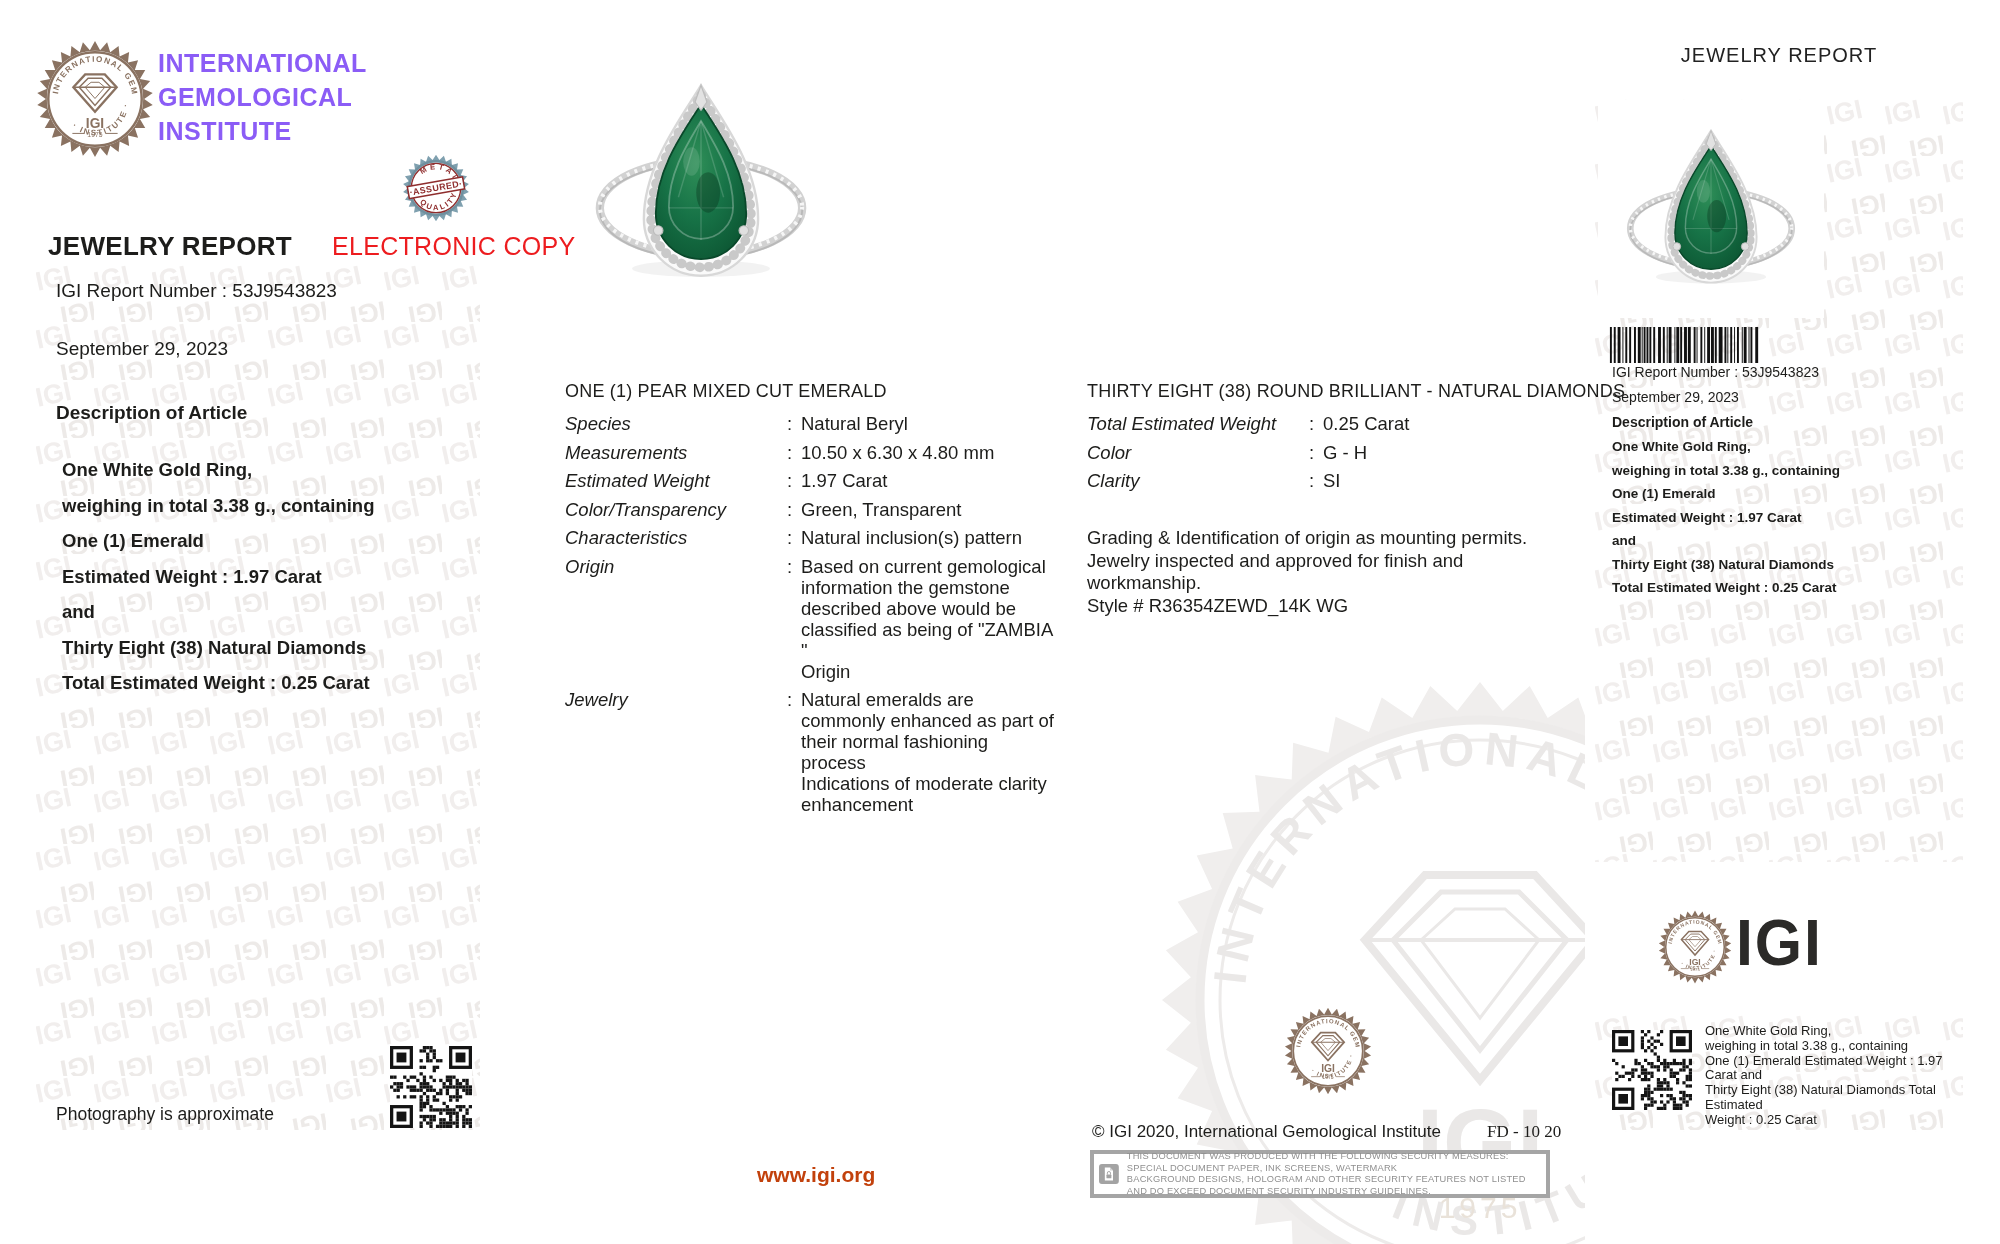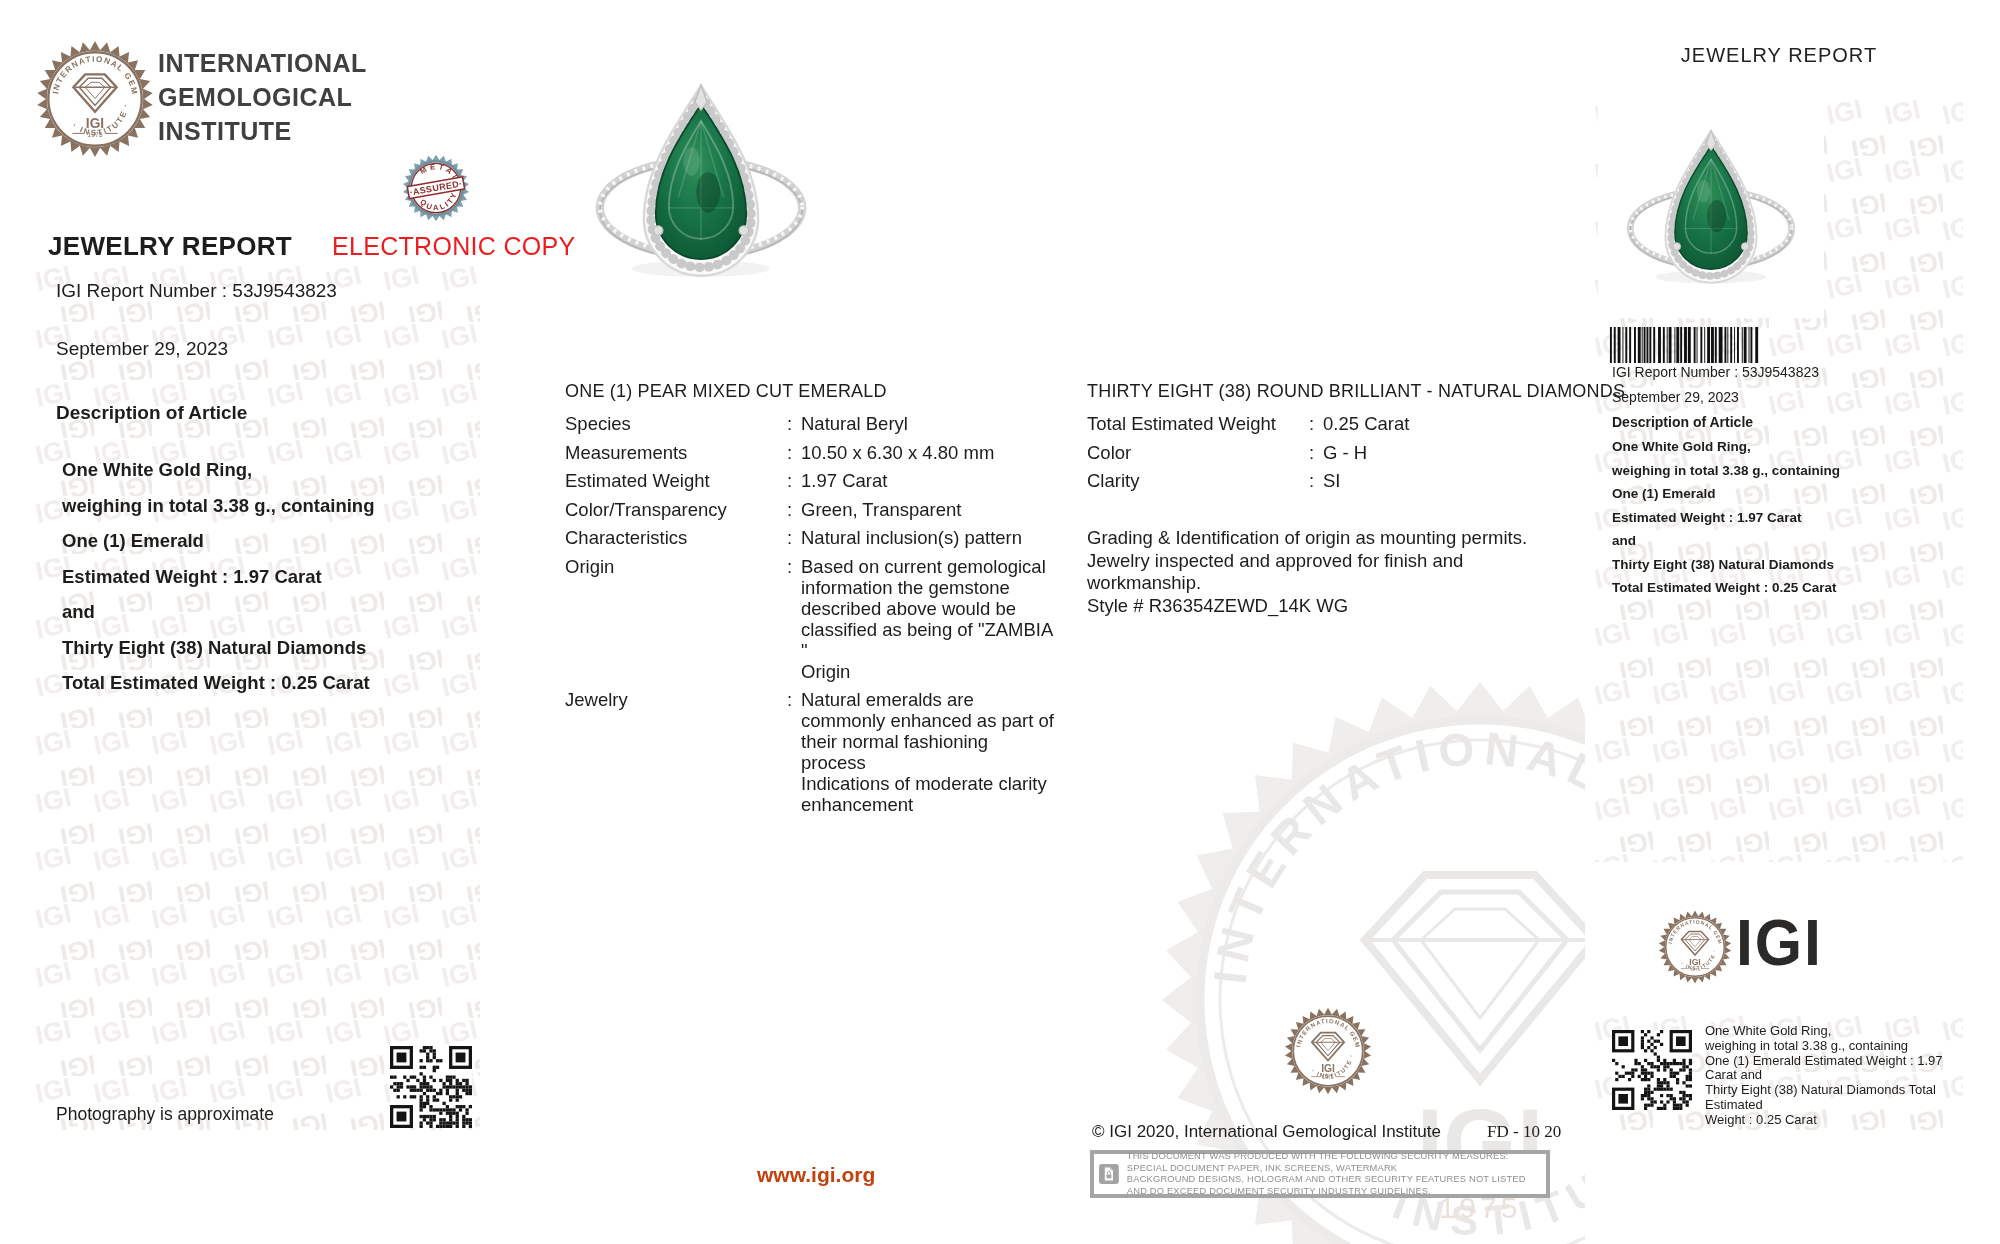--- a/index.html
+++ b/index.html
@@ -1,34 +1,34 @@
 <!DOCTYPE html>
 <html><head>
 <meta charset="utf-8">
 <style>
   html,body{margin:0;padding:0;}
   body{width:2000px;height:1244px;position:relative;overflow:hidden;background:#ffffff;
        font-family:"Liberation Sans","DejaVu Sans",sans-serif;color:#1d1d1b;}
   .abs{position:absolute;}
   svg{display:block;}
   
-  .inst-name{left:158px;top:46px;font-size:25px;font-weight:bold;line-height:34px;letter-spacing:.5px;color:#404040;}
+  .inst-name{left:158px;top:46px;font-size:25px;font-weight:bold;line-height:34px;letter-spacing:.5px;color:#8b5cf6;}
   .jr-title{left:48px;top:231px;font-size:26px;font-weight:bold;letter-spacing:.3px;}
   .ecopy{left:332px;top:232px;font-size:25px;font-weight:normal;color:#ed1c1f;letter-spacing:.3px;}
   .tilepanel{z-index:1;}
   .lefttext{z-index:2;}
   .rep-num{left:56px;top:280px;font-size:19px;}
   .rep-date{left:56px;top:338px;font-size:19px;}
   .desc-title{left:56px;top:402px;font-size:19px;font-weight:bold;}
   .desc-lines{left:62px;top:452px;font-size:18.5px;font-weight:bold;line-height:35.5px;white-space:pre-line;}
   .photo-note{left:56px;top:1104px;font-size:17.5px;}
   
   .sec-title{font-size:18px;letter-spacing:.2px;margin-bottom:11px;white-space:nowrap;}
   .f-row{display:flex;margin-bottom:7.5px;font-size:18.5px;line-height:21px;}
-  .f-label{width:222px;flex:none;}
+  .f-label{width:222px;flex:none;font-style:italic;}
   .f-colon{width:14px;flex:none;}
   .f-value{flex:1;white-space:pre-line;}
   .em-block{left:565px;top:381px;width:492px;z-index:2;}
   .di-block{left:1087px;top:381px;width:520px;z-index:2;}
   .di-note{left:1087px;top:527px;font-size:18.5px;line-height:22.5px;white-space:pre-line;z-index:2;}
   
   .website{left:757px;top:1163px;font-size:21px;font-weight:bold;z-index:2;text-decoration:none;color:#c2410c;}
   .copyright{left:1092px;top:1122px;font-size:17px;z-index:2;}
   .formcode{left:1487px;top:1122px;font-size:17px;z-index:2;font-family:Liberation Serif, serif;}
   .sec-box{left:1090px;top:1150px;width:460px;height:48px;border:4px solid #a5a5a5;background:#fff;

